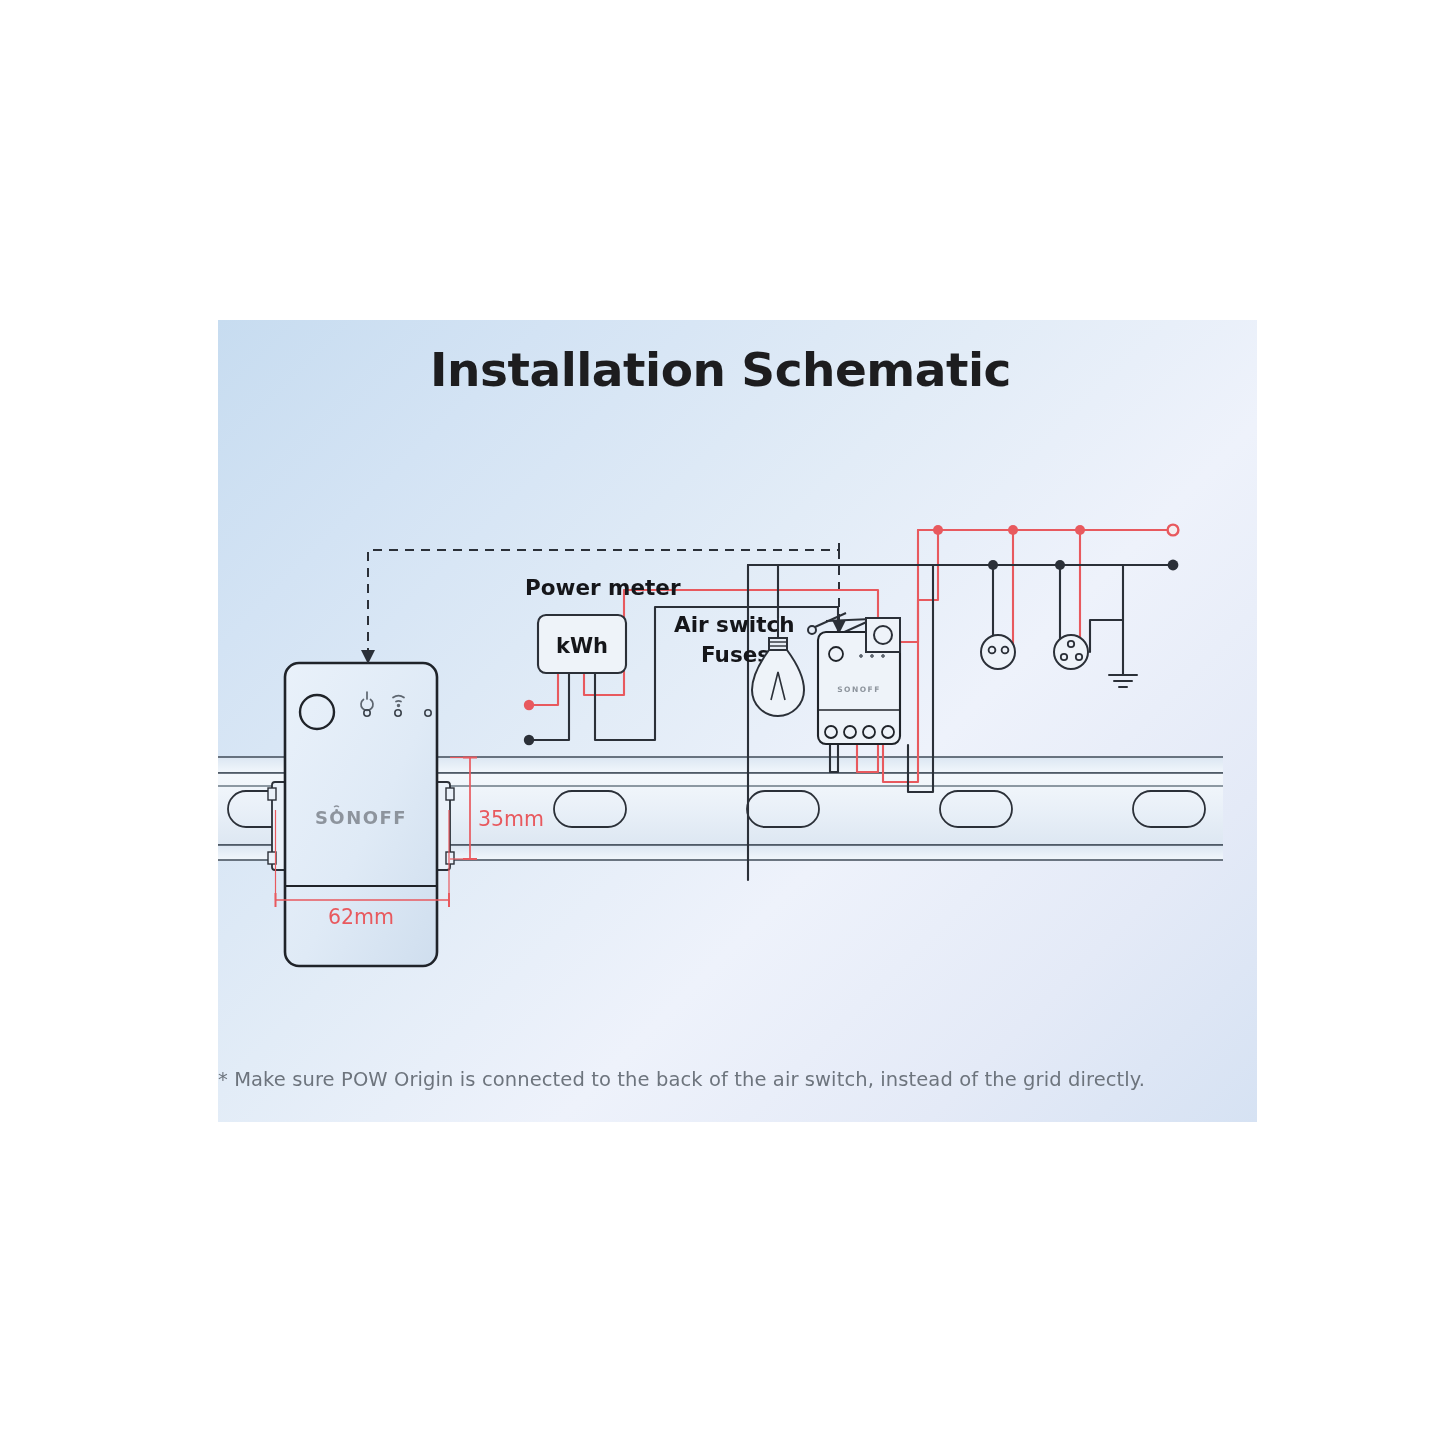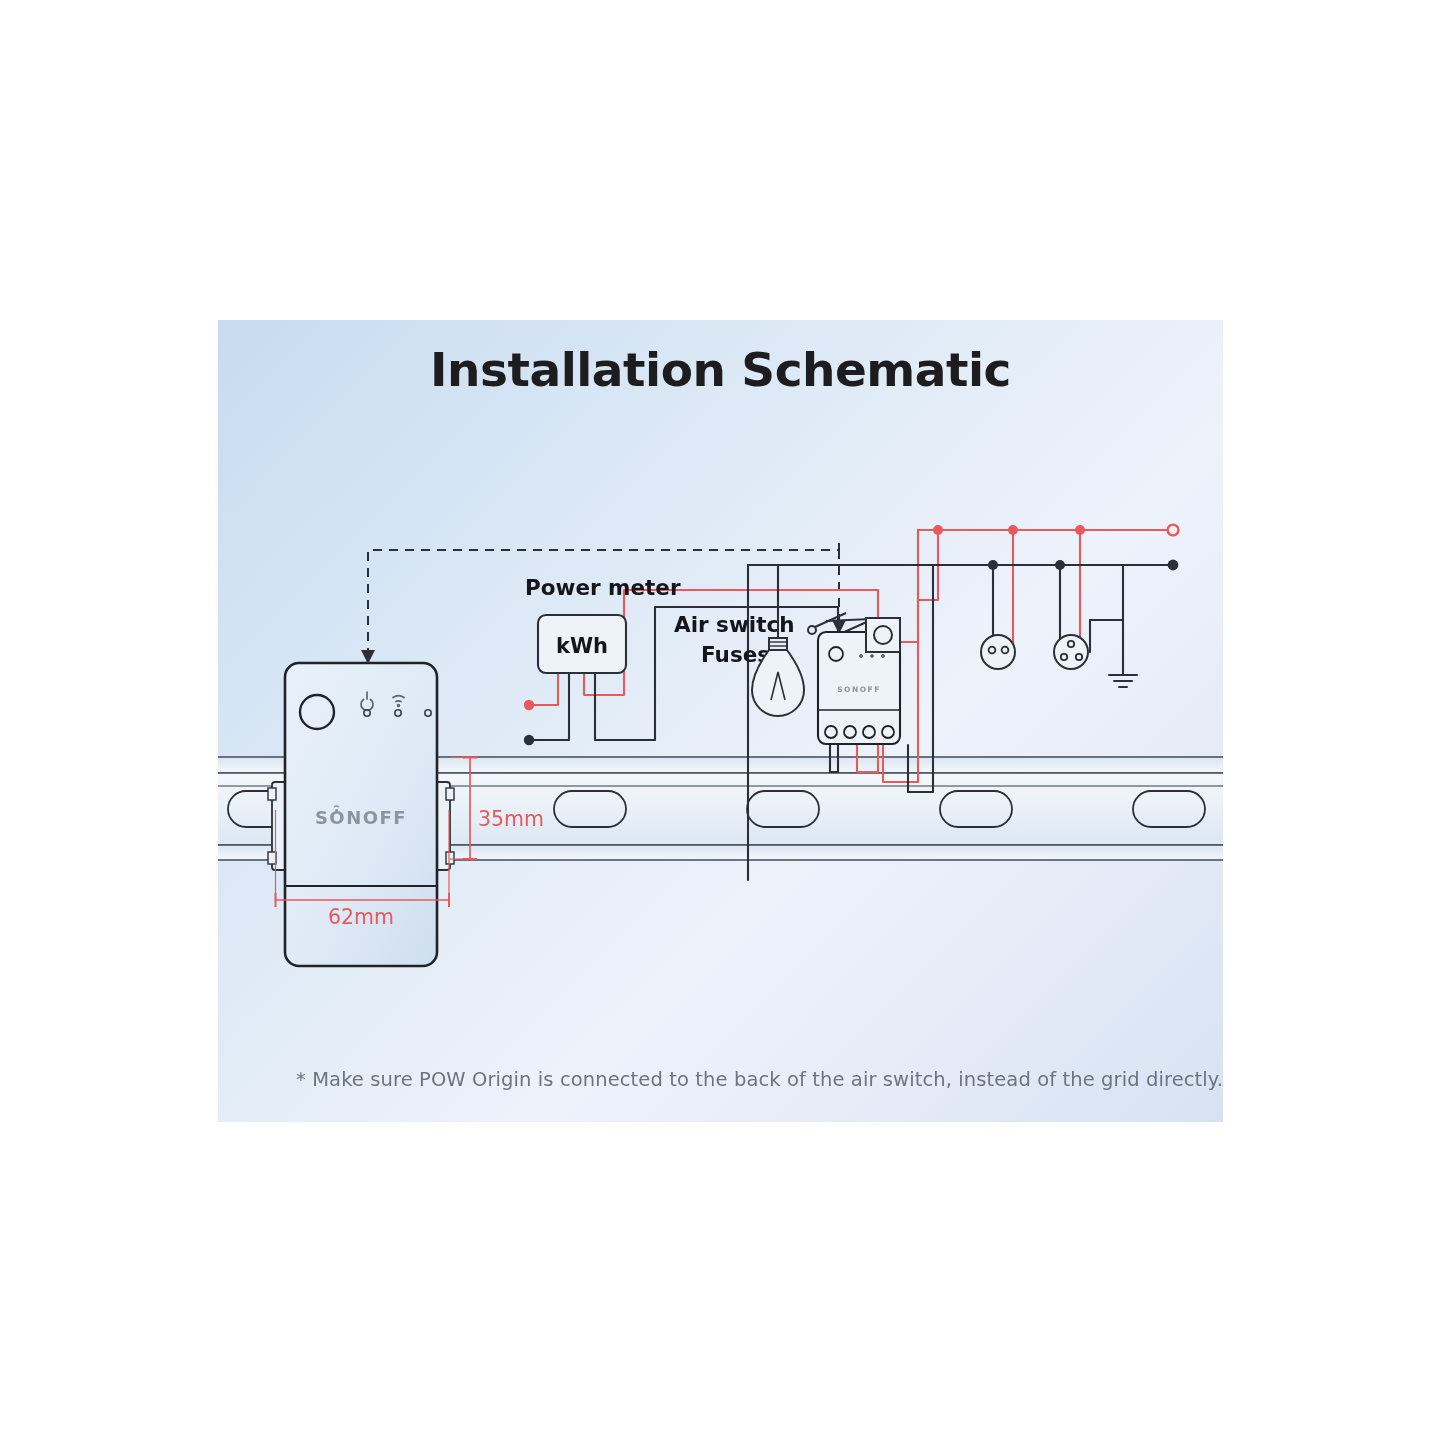--- a/index.html
+++ b/index.html
@@ -27,41 +27,42 @@
     width: 1005px;
     height: 802px;
     background: linear-gradient(135deg,
         #c7dcf0 0%,
         #d3e3f4 18%,
         #e2ecf7 42%,
         #eef2fb 62%,
         #e4eaf7 82%,
         #d6e2f3 100%);
     overflow: hidden;
+    padding-left: 34px;
   }
 
   #title {
     position: absolute;
     left: 0;
     top: 22px;
     width: 1005px;
     text-align: center;
     font-size: 47px;
     font-weight: bold;
     letter-spacing: -0.5px;
     color: #1d1d1f;
     font-family: "DejaVu Sans", sans-serif;
   }
 
   #footnote {
     position: absolute;
     left: 0;
     top: 748px;
     width: 1005px;
-    text-align: right;
+    text-align: left;
     font-size: 19.5px;
     color: #6d747d;
     font-family: "DejaVu Sans", sans-serif;
     letter-spacing: 0.1px;
   }
 
   #svgwrap {
     position: absolute;
     left: 0;
     top: 0;

